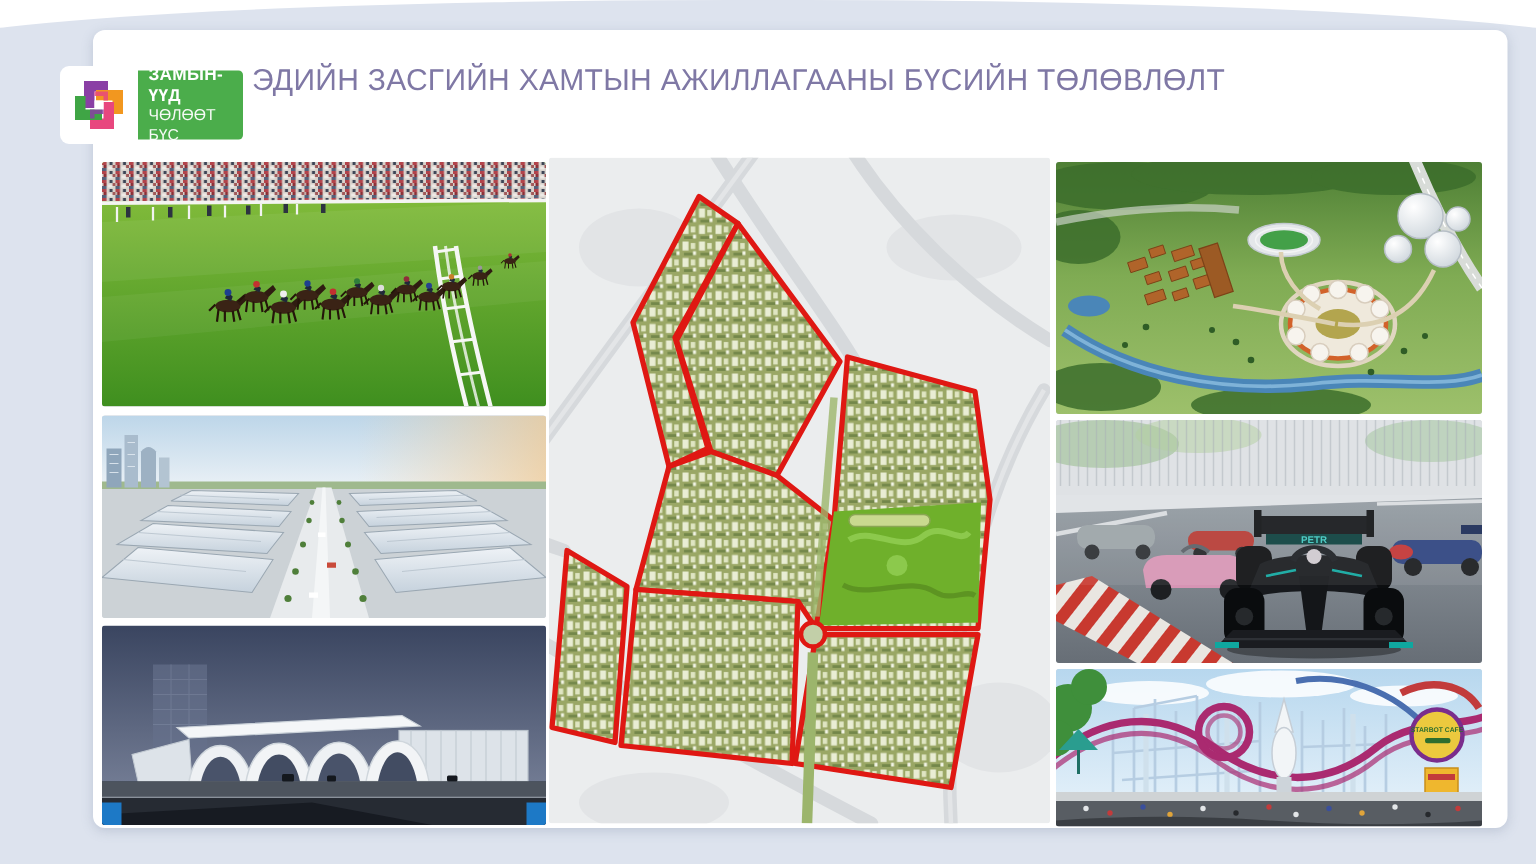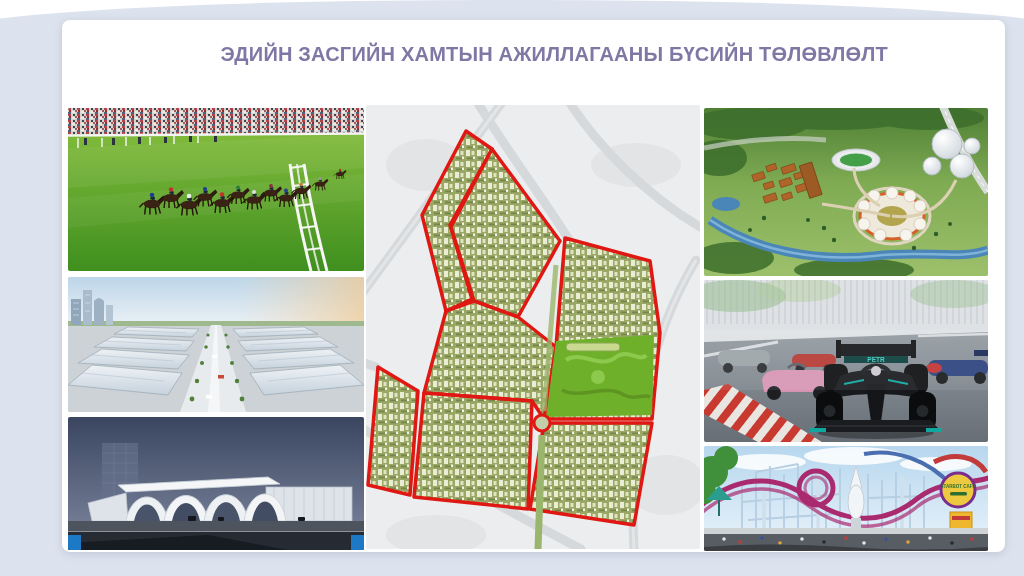--- a/index.html
+++ b/index.html
@@ -10,40 +10,59 @@
         border-radius:8px;box-shadow:0 2px 8px rgba(110,125,155,.28);}
   
   .logo{position:absolute;left:40px;top:44px;display:flex;align-items:flex-start;}
   .logo-iconbox{width:52px;height:52px;background:#ffffff;border-radius:6px;display:flex;
                 align-items:center;justify-content:center;}
   .logo-green{margin-top:3px;width:70px;height:46px;background:#4bad4b;border-radius:0 3px 3px 0;
               color:#fff;display:flex;flex-direction:column;justify-content:center;padding-left:7px;box-sizing:border-box;}
   .logo-green .l1{font-size:11.5px;font-weight:bold;letter-spacing:.2px;line-height:14px;}
   .logo-green .l2{font-size:10.5px;font-weight:normal;opacity:.95;line-height:13px;}
   
-  .title{position:absolute;left:168px;top:41px;width:720px;color:#7f78a5;font-weight:bold;
-         font-size:20px;line-height:26px;letter-spacing:.2px;text-align:right;}
+  .title{position:absolute;left:168px;top:41px;width:720px;color:#7f78a5;font-weight:normal;
+         font-size:20px;line-height:26px;letter-spacing:.2px;}
   
   .photo{position:absolute;overflow:hidden;border-radius:2px;background:#cfd4da;}
   .photo svg{display:block;}
   #img-horses{left:68px;top:108px;width:296px;height:163px;}
   #img-industrial{left:68px;top:277px;width:296px;height:135px;}
   #img-expo{left:68px;top:417px;width:296px;height:133px;}
   #map{left:366px;top:105px;width:334px;height:444px;background:#fff;}
   #img-resort{left:704px;top:108px;width:284px;height:168px;}
   #img-f1{left:704px;top:280px;width:284px;height:162px;}
   #img-coaster{left:704px;top:446px;width:284px;height:105px;}
 </style>
 </head>
 <body>
 
 <div id="slide">
   <div class="bg-panel"></div>
   <div class="card"></div>
 
+  <div class="logo">
+    <div class="logo-iconbox">
+      <svg width="44" height="44" viewBox="0 0 44 44">
+        <g>
+          <path d="M12,6 H28 V13 H19 V24 H12 Z" fill="#8a3fa5"></path>
+          <path d="M12,6 H28 V13 H19 V24 H12 Z" fill="#f2971f" transform="rotate(90 22 22)"></path>
+          <path d="M12,6 H28 V13 H19 V24 H12 Z" fill="#e8477e" transform="rotate(180 22 22)"></path>
+          <path d="M12,6 H28 V13 H19 V24 H12 Z" fill="#3fa545" transform="rotate(270 22 22)"></path>
+          <rect x="19" y="19" width="6" height="6" fill="#ffffff"></rect>
+          <path d="M19,13 h9 v6 h-3 v-3 h-6 z" fill="#e8477e" opacity=".85"></path>
+          <path d="M25,25 h-9 v6 h3 v-3 h6 z" fill="#8a3fa5" opacity=".85"></path>
+        </g>
+      </svg>
+    </div>
+    <div class="logo-green">
+      <div class="l1">ЗАМЫН-ҮҮД</div>
+      <div class="l2">ЧӨЛӨӨТ БҮС</div>
+    </div>
+  </div>
 
   <div class="title">
     <div>ЭДИЙН ЗАСГИЙН ХАМТЫН АЖИЛЛАГААНЫ БҮСИЙН ТӨЛӨВЛӨЛТ</div>
   </div>
 
   <div class="photo" id="img-horses" role="img" aria-label="horse-racing-photo">
     <svg width="296" height="163" viewBox="0 0 296 163">
       <defs>
         <linearGradient id="grass" x1="0" y1="0" x2="0" y2="1">
           <stop offset="0" stop-color="#8cc23f"></stop>

